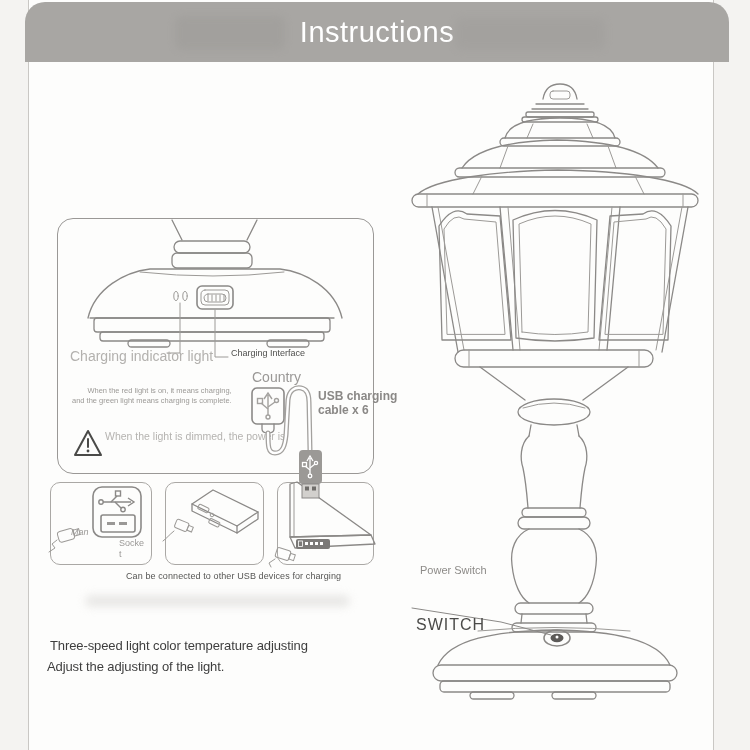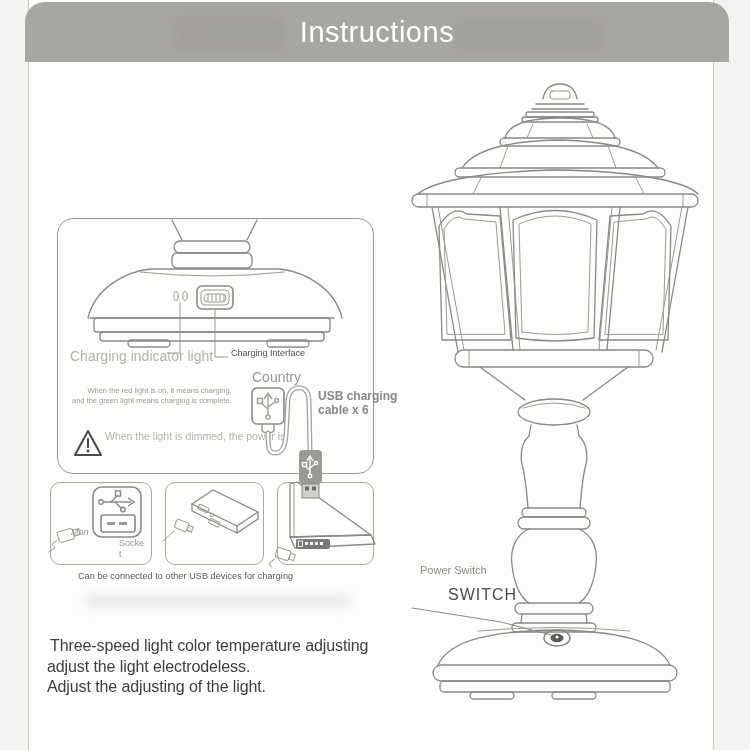--- a/index.html
+++ b/index.html
@@ -25,24 +25,24 @@
     border:1.5px solid #9a9896;border-radius:16px;background:transparent;
   }
   .lbl{color:#b3b1ae;font-size:14px;white-space:nowrap;}
   .lbl-dark{color:#4f4f4d;font-size:9px;white-space:nowrap;text-align:right;}
   .note-sm{color:#9c9a97;font-size:7.5px;line-height:10px;white-space:nowrap;text-align:right;}
   .warn-txt{color:#b5b3b0;font-size:10.5px;line-height:13px;white-space:nowrap;}
   .country{color:#9a9896;font-size:14px;white-space:nowrap;}
   .cable-lbl{color:#8a8886;font-size:12px;line-height:13.5px;white-space:nowrap;font-weight:bold;}
   .mini-box{border:1.5px solid #aaa8a5;border-radius:10px;background:transparent;}
   .mini-lbl{color:#9a9896;font-size:9px;white-space:nowrap;}
-  .caption{color:#565654;font-size:9px;white-space:nowrap;letter-spacing:.1px;}
+  .caption{color:#565654;font-size:9px;white-space:nowrap;letter-spacing:.1px;margin-left:48px;}
   .psw{color:#8d8b88;font-size:11px;white-space:nowrap;text-align:right;}
   .sw{color:#4b4b49;font-size:16px;letter-spacing:1px;white-space:nowrap;}
-  .notes{left:47px;top:636px;width:360px;color:#3e3e3e;font-size:16px;}
+  .notes{left:47px;top:636px;width:360px;color:#3e3e3e;font-size:13px;}
   .notes div{line-height:20.6px;white-space:nowrap;letter-spacing:-.1px;}
   svg{display:block;}
   .ln{stroke:#8b8987;fill:none;stroke-width:1.3;stroke-linecap:round;stroke-linejoin:round;}
   .ln2{stroke:#8b8987;fill:none;stroke-width:1.6;stroke-linecap:round;stroke-linejoin:round;}
   .thin{stroke:#9c9a97;fill:none;stroke-width:1;stroke-linecap:round;}
 </style>
 </head>
 <body>
 
 <div class="abs card"></div>
@@ -123,21 +123,21 @@
   </g>
   <g>
     <ellipse class="ln2" cx="152" cy="556" rx="13" ry="8"></ellipse>
     <ellipse cx="152" cy="556" rx="6.5" ry="4.2" fill="#5c5a58"></ellipse>
     <circle cx="152" cy="555" r="1.5" fill="#ffffff"></circle>
   </g>
   <path d="M7,526 L96,540 L146,553" class="thin" style="stroke:#8b8987;"></path>
 </svg>
 
 <div class="abs psw" style="left:420px;top:564px;">Power Switch</div>
-<div class="abs sw" style="left:416px;top:586px;margin-left:32px;">SWITCH</div>
+<div class="abs sw" style="left:416px;top:616px;">SWITCH</div>
 
 <div class="abs detail-box"></div>
 
 <svg class="abs" style="left:57px;top:218px;" width="315" height="256" viewBox="0 0 315 256">
   <g>
     <path class="ln" d="M115,2 L125,22 M200,2 L190,22"></path>
     <rect class="ln" x="117" y="23" width="76" height="12" rx="6"></rect>
     <rect class="ln" x="115" y="35" width="80" height="15" rx="5"></rect>
   </g>
   <g>
@@ -281,15 +281,14 @@
   <div>Socke</div>
   <div>t</div>
 </div>
 
 <div class="abs caption" style="left:78px;top:571px;">Can be connected to other USB devices for charging</div>
 
 <div class="abs smudge" style="left:85px;top:595px;width:265px;height:12px;background:#e4e3e1;opacity:.8;"></div>
 
 <div class="abs notes">
   <div style="padding-left:3px;">Three-speed light color temperature adjusting</div>
-  <div>adjust the light electrodeless.</div>
   <div>Adjust the adjusting of the light.</div>
 </div>
 
 </body></html>

